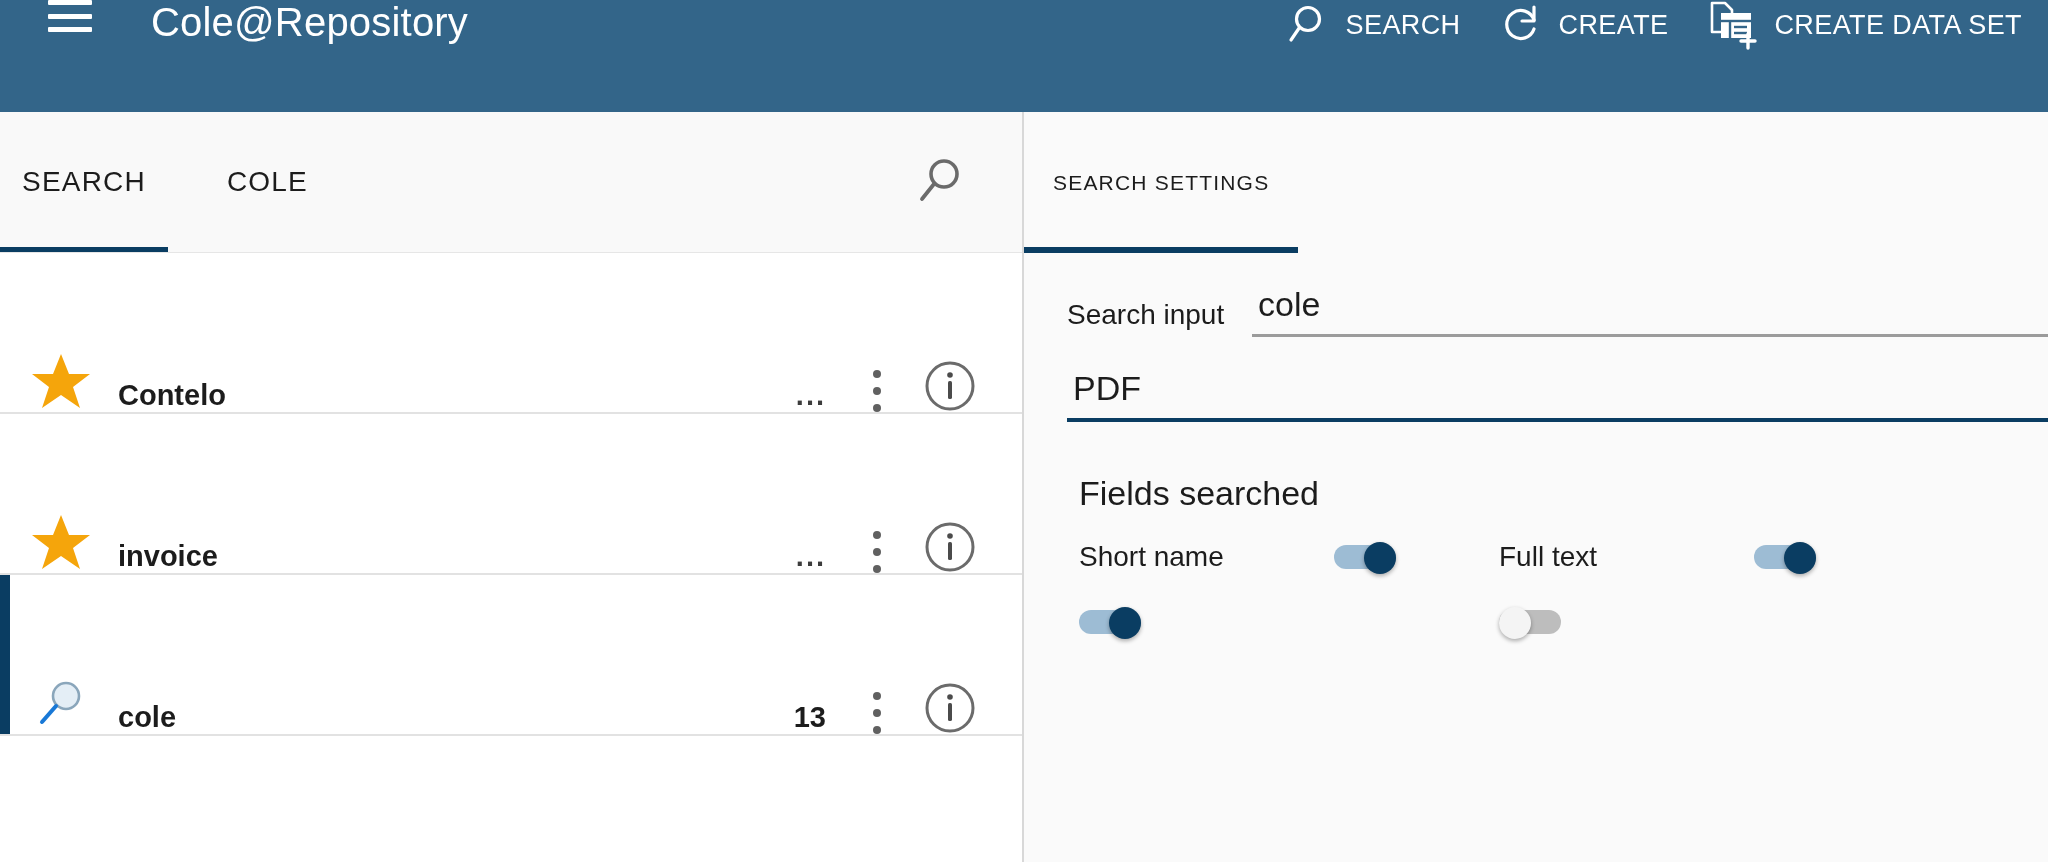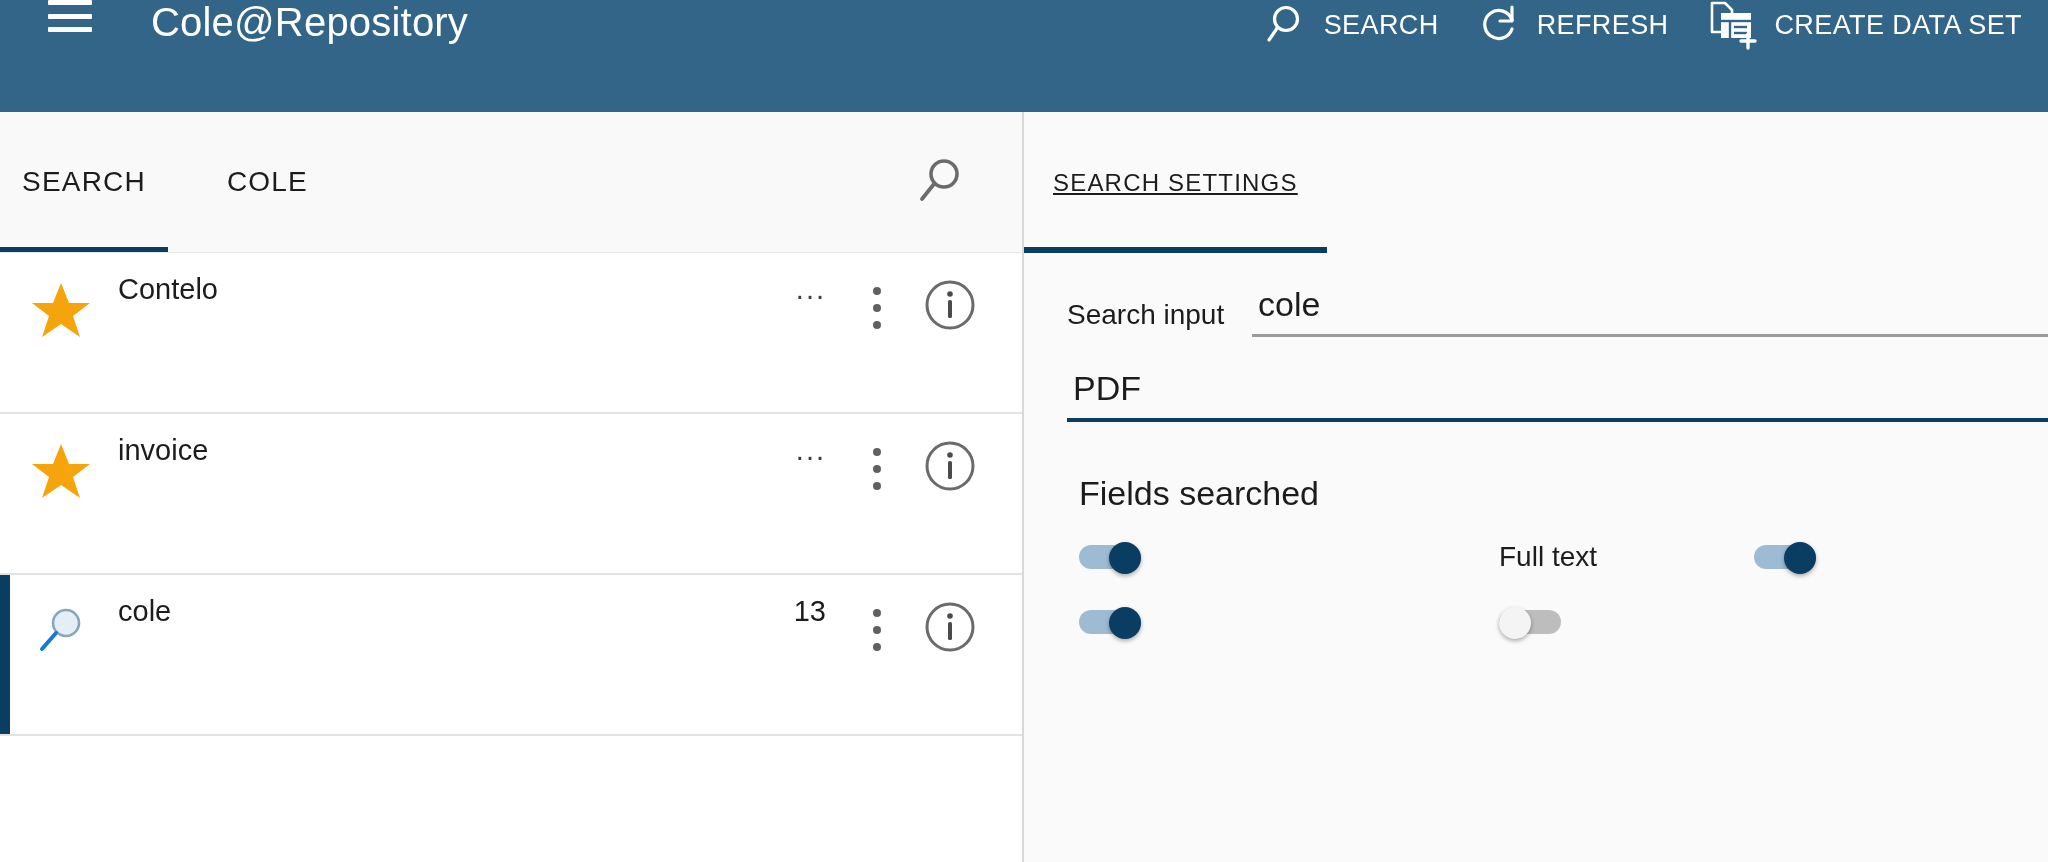--- a/index.html
+++ b/index.html
@@ -92,23 +92,24 @@
     margin-right: 54px;
     cursor: pointer;
     display: flex; align-items: center;
   }
 
   .rows { flex: 1; overflow: hidden; }
   .row {
     height: 161px;
     position: relative;
     display: flex;
-    align-items: flex-start;
+    align-items: flex-end;
     border-bottom: 2px solid #e2e2e2;
     background: #ffffff;
+    font-weight: bold;
   }
   .row.selected::before {
     content: "";
     position: absolute;
     left: 0; top: 0; bottom: 0;
     width: 10px;
     background: #0a3d62;
   }
   .row-icon {
     width: 62px;
@@ -161,29 +162,28 @@
     min-height: 0;
     position: relative;
   }
   .right-tabbar {
     height: 141px;
     flex: 0 0 141px;
     display: flex; align-items: center;
     position: relative;
   }
   .right-tab {
-    font-size: 24px;
+    font-size: 21px;
     letter-spacing: 1.2px;
     color: #1c1c1c;
     margin-left: 29px;
     height: 100%;
     display: flex; align-items: center;
     position: relative;
     cursor: pointer;
-    text-decoration: underline;
   }
   .right-tab.active::after {
     content: "";
     position: absolute;
     left: -29px; right: -29px; bottom: 0;
     height: 6px;
     background: #0a3d62;
   }
 
   .settings { padding: 0 0 0 0; position: relative; flex: 1; }
@@ -286,21 +286,21 @@
         <span class="lbl">SEARCH</span>
       </div>
 
       <div class="hact">
         <span>
           <svg width="46" height="46" viewBox="0 0 46 46">
             <path d="M33 18 A14 14 0 1 0 33 27" fill="none" stroke="#ffffff" stroke-width="3.2" stroke-linecap="round"></path>
             <path d="M33 5 L33 19 L21 19" fill="none" stroke="#ffffff" stroke-width="3.2" stroke-linecap="round" stroke-linejoin="round"></path>
           </svg>
         </span>
-        <span class="lbl">REFRESH</span>
+        <span class="lbl">CREATE</span>
       </div>
 
       <div class="hact">
         <span>
           <svg width="54" height="50" viewBox="0 0 54 50">
             <path d="M4 3 L17 3 L24 10 L24 32 L4 32 Z" fill="none" stroke="#ffffff" stroke-width="2.6" stroke-linejoin="round"></path>
             <rect x="13" y="13" width="30" height="25" fill="#ffffff"></rect>
             <line x1="13" y1="21" x2="43" y2="21" stroke="#336589" stroke-width="2.4"></line>
             <line x1="22" y1="21" x2="22" y2="38" stroke="#336589" stroke-width="2.4"></line>
             <line x1="26" y1="27" x2="39" y2="27" stroke="#336589" stroke-width="2.4"></line>
@@ -434,20 +434,21 @@
         </div>
 
         <div class="section-head">
           <div class="section-title">Fields searched</div>
 
         </div>
 
         <div class="toggle-grid">
 
           <div class="toggle-cell left-col">
+            <span class="tlabel">Short name</span>
             <span class="switch on">
               <span class="track"></span>
                 <span class="knob"></span>
             </span>
           </div>
 
           <div class="toggle-cell right-col">
             <span class="tlabel">Full text</span>
             <span class="switch on">
               <span class="track"></span>

